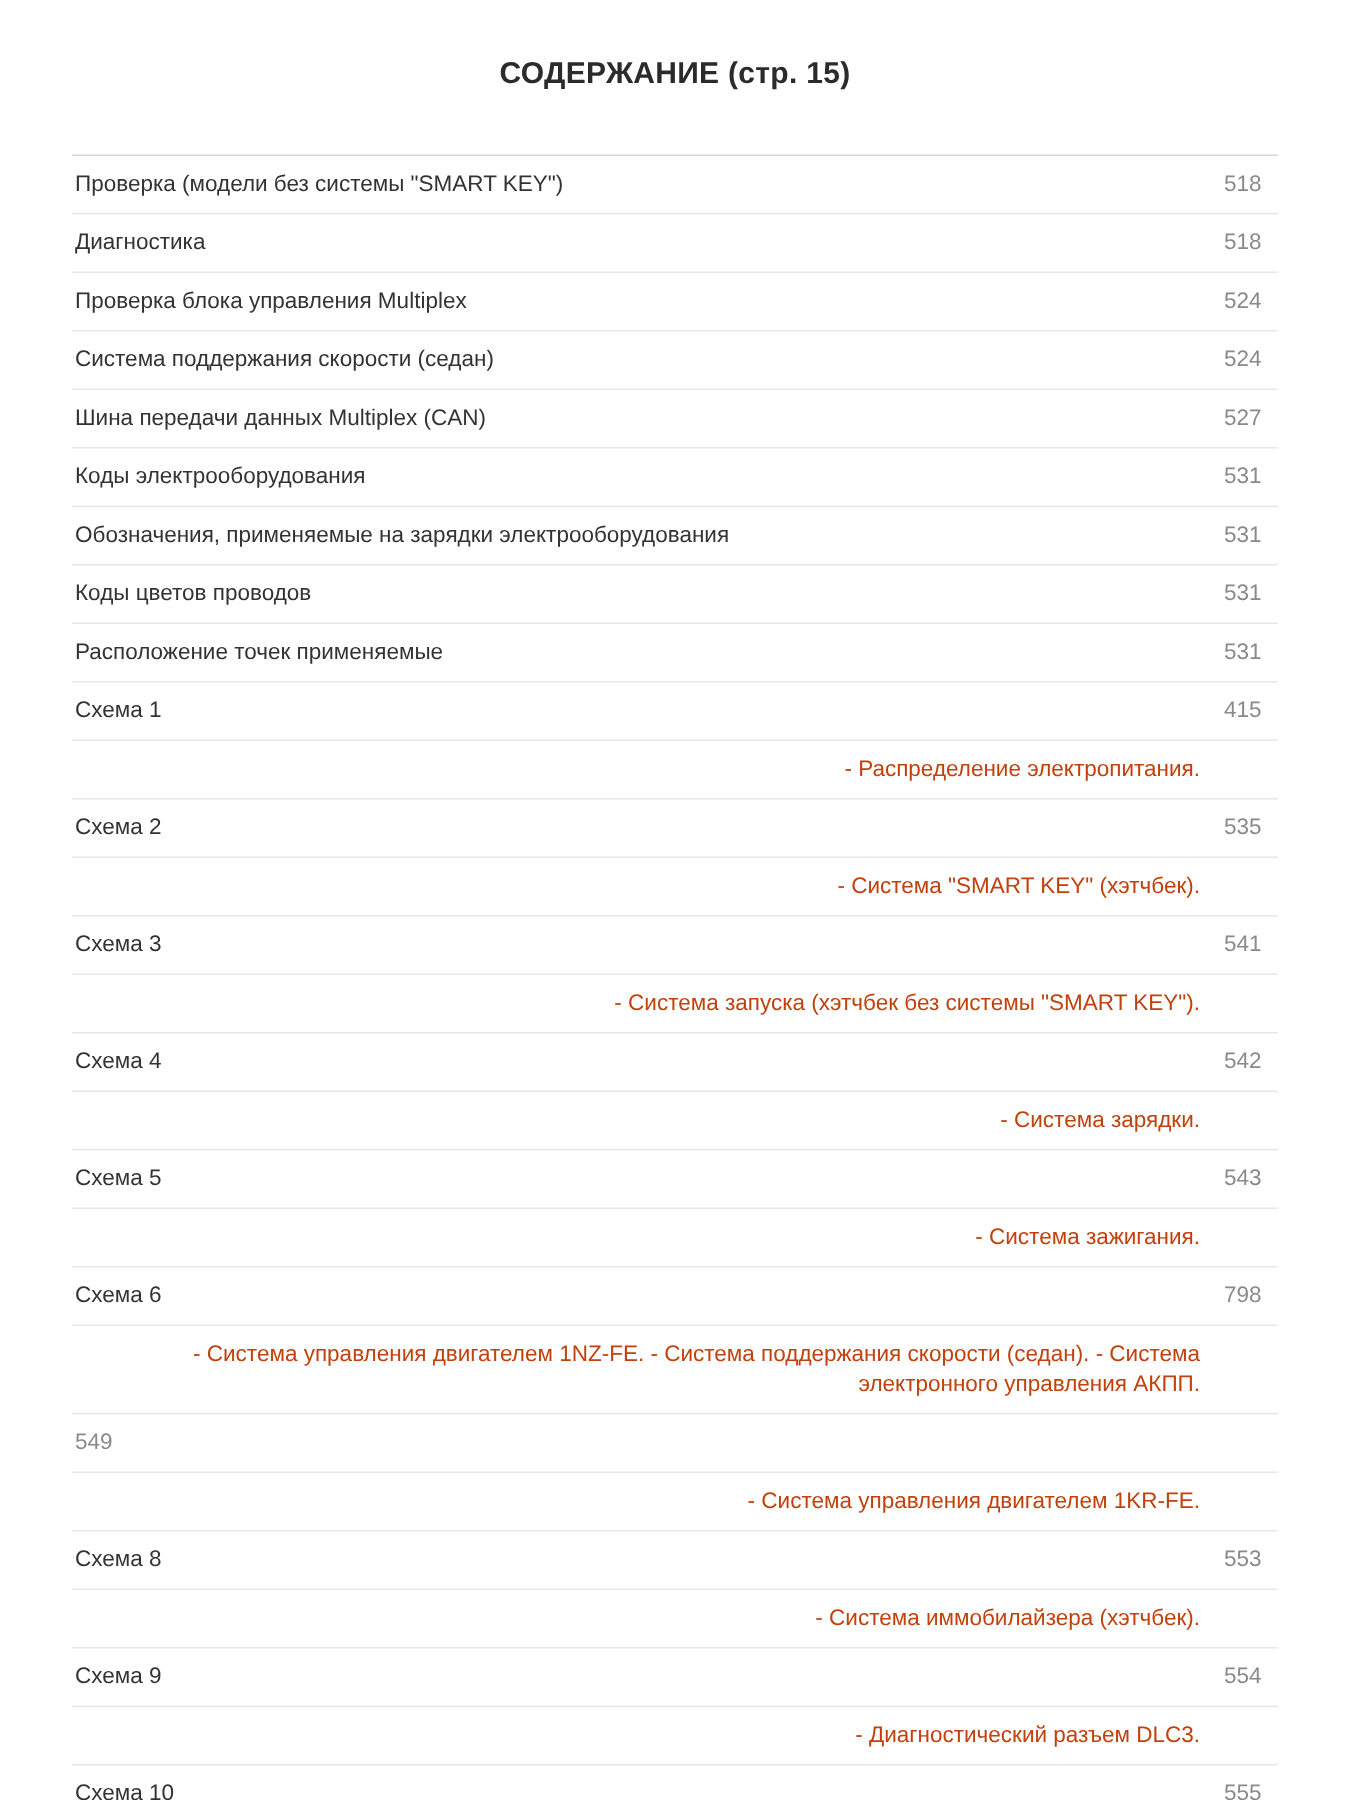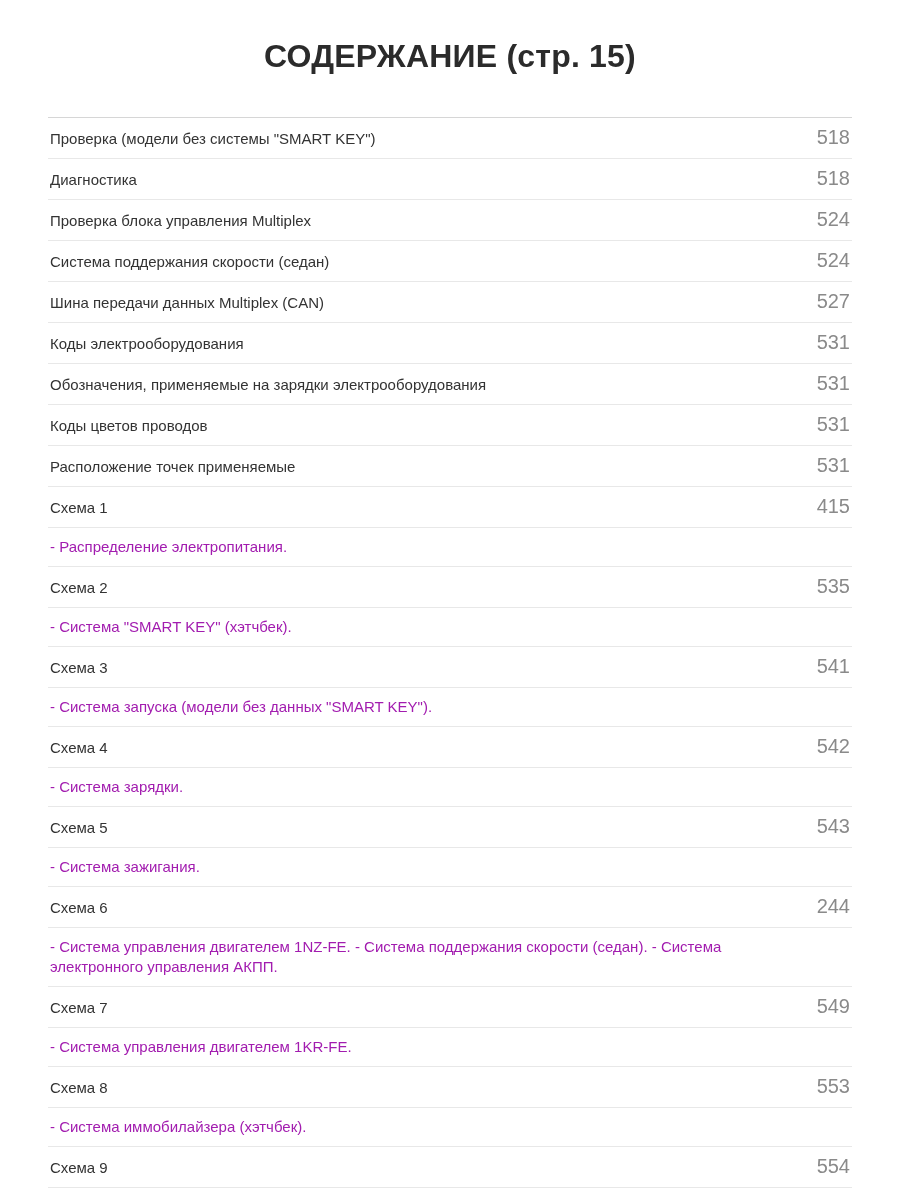--- a/index.html
+++ b/index.html
@@ -18,21 +18,21 @@
     position: relative;
     width: 900px;
     height: 1200px;
     box-sizing: border-box;
     padding: 0 48px;
     display: flex;
     flex-direction: column;
   }
   .doc-title {
     text-align: center;
-    font-size: 32px;
+    font-size: 20px;
     font-weight: bold;
     color: #2b2b2b;
     letter-spacing: 0.2px;
     margin-top: 38px;
     margin-bottom: 0;
   }
   .title-rule {
     border: 0;
     border-top: 1px solid #d6d6d6;
     margin: 42px 0 0 0;
@@ -45,36 +45,37 @@
   .toc-row {
     display: flex;
     align-items: baseline;
     justify-content: space-between;
     gap: 16px;
     border-bottom: 1px solid #e8e8e8;
     padding: 9px 2px 9px 2px;
     min-height: 16px;
   }
   .toc-row.sub .toc-label {
-    color: #a21caf;
+    color: #c2410c;
+    text-align: right;
   }
   .toc-label {
     font-size: 15px;
     line-height: 20px;
     color: #333333;
     flex: 1 1 auto;
     text-align: left;
   }
   .toc-page {
-    font-size: 20px;
+    font-size: 15px;
     line-height: 20px;
     color: #8a8a8a;
     flex: 0 0 auto;
     min-width: 34px;
-    text-align: right;
+    text-align: left;
   }
 </style>
 </head>
 <body>
 
 <div class="page">
 
   <h1 class="doc-title">СОДЕРЖАНИЕ (стр. 15)</h1>
 
   <hr class="title-rule">
@@ -130,49 +131,48 @@
       </div>
       <div class="toc-row sub">
         <span class="toc-label">- Система "SMART KEY" (хэтчбек).</span>
         <span class="toc-page"></span>
       </div>
       <div class="toc-row">
         <span class="toc-label">Схема 3</span>
         <span class="toc-page">541</span>
       </div>
       <div class="toc-row sub">
-        <span class="toc-label">- Система запуска (модели без данных "SMART KEY").</span>
+        <span class="toc-label">- Система запуска (хэтчбек без системы "SMART KEY").</span>
         <span class="toc-page"></span>
       </div>
       <div class="toc-row">
         <span class="toc-label">Схема 4</span>
         <span class="toc-page">542</span>
       </div>
       <div class="toc-row sub">
         <span class="toc-label">- Система зарядки.</span>
         <span class="toc-page"></span>
       </div>
       <div class="toc-row">
         <span class="toc-label">Схема 5</span>
         <span class="toc-page">543</span>
       </div>
       <div class="toc-row sub">
         <span class="toc-label">- Система зажигания.</span>
         <span class="toc-page"></span>
       </div>
       <div class="toc-row">
         <span class="toc-label">Схема 6</span>
-        <span class="toc-page">244</span>
+        <span class="toc-page">798</span>
       </div>
       <div class="toc-row sub">
         <span class="toc-label">- Система управления двигателем 1NZ-FE. - Система поддержания скорости (седан). - Система электронного управления АКПП.</span>
         <span class="toc-page"></span>
       </div>
       <div class="toc-row">
-        <span class="toc-label">Схема 7</span>
         <span class="toc-page">549</span>
       </div>
       <div class="toc-row sub">
         <span class="toc-label">- Система управления двигателем 1KR-FE.</span>
         <span class="toc-page"></span>
       </div>
       <div class="toc-row">
         <span class="toc-label">Схема 8</span>
         <span class="toc-page">553</span>
       </div>

